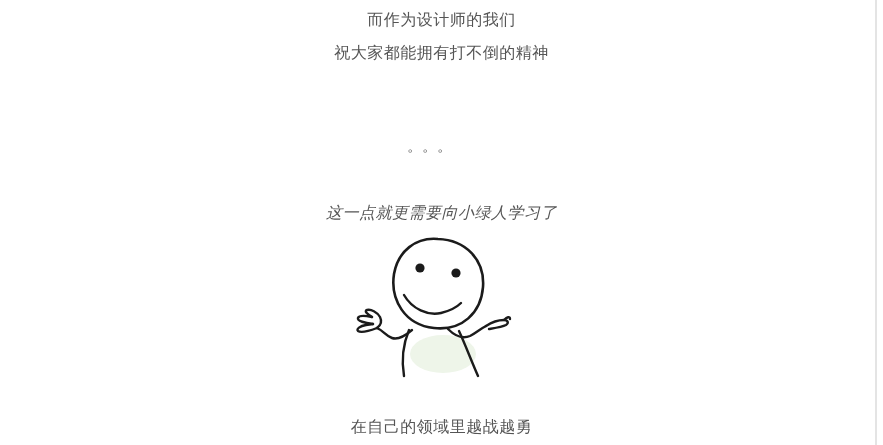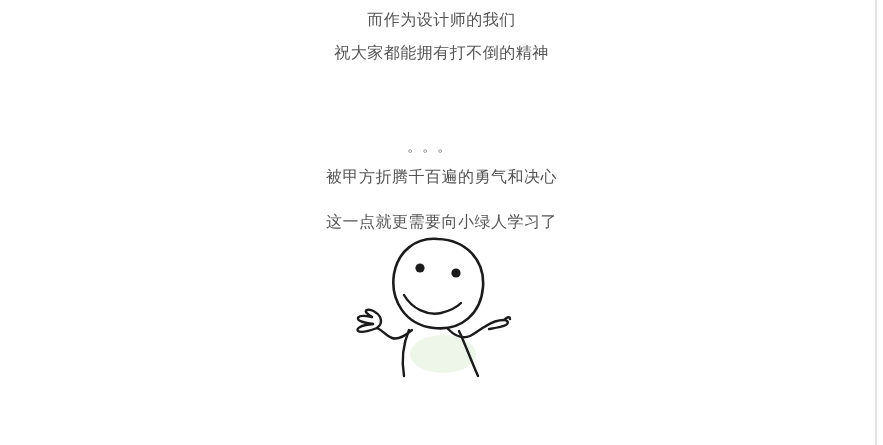--- a/index.html
+++ b/index.html
@@ -16,42 +16,41 @@
     font-size:16px;line-height:22px;
     color:#555555;
     letter-spacing:0.5px;
     white-space:nowrap;
   }
   .l1{top:9px;}
   .l2{top:42px;}
   .l3{top:102px;}
   .l4{top:137px;font-size:15px;line-height:17px;margin-left:-12px;letter-spacing:0;}
   .l5{top:166px;}
-  .l6{top:211px;}
+  .l6{top:202px;font-style:italic;}
   .l7{top:381px;}
   .l8{top:416px;}
   .figure-svg{
     position:absolute;left:346px;top:226px;width:208px;height:154px;
   }
   .right-border{
     position:absolute;top:0;left:875px;width:2px;height:445px;
     background:#e4e4e4;
   }
   .stroke{fill:none;stroke:#1b1b1b;stroke-width:2.4;stroke-linecap:round;stroke-linejoin:round;}
   .stroke-head{fill:#ffffff;stroke:#1b1b1b;stroke-width:2.6;stroke-linejoin:round;}
 </style>
 </head>
 <body>
 
 <div class="page">
 
   <div class="line l1">而作为设计师的我们</div>
   <div class="line l2">祝大家都能拥有打不倒的精神</div>
   <div class="line l4">。。。</div>
-  <div class="line l5">被甲方折腾千百遍的勇气和决心</div>
   <div class="line l6">这一点就更需要向小绿人学习了</div>
 
   <svg class="figure-svg" viewBox="346 226 208 154" aria-hidden="true">
 
     <ellipse cx="443" cy="354" rx="33" ry="19" fill="#eef5e9"></ellipse>
 
     <path class="stroke" d="M409,330 C404,342 401,358 404,376"></path>
     <path class="stroke" d="M459,331 C465,344 471,360 478,376"></path>
 
     <path class="stroke-head" d="M438,239 C416,237 398,251 394,274 C390,300 405,325 434,328 C462,331 481,313 483,287 C485,259 465,240 438,239 Z"></path>
@@ -64,15 +63,16 @@
     <path class="stroke" d="M412,330 C405,336 398,340 392,338 C386,336 384,331 377,328"></path>
     <path class="stroke" d="M377,328 C369,331 361,333 358,331 C356,329 360,326 366,325 L373,324"></path>
     <path class="stroke" d="M373,324 C365,323 357,321 358,318 C359,315 367,316 372,317"></path>
     <path class="stroke" d="M372,317 C367,314 364,311 367,310 C371,309 377,312 380,317 C382,321 381,325 377,328"></path>
 
     <path class="stroke" d="M448,329 C455,336 463,339 470,336 C476,333 480,329 486,326"></path>
     <path class="stroke" d="M486,326 C492,322 499,320 504,320 C508,320 509,323 506,325 C502,327 495,328 489,329"></path>
     <path class="stroke" d="M504,320 C507,317 510,316 510,319"></path>
   </svg>
 
+  <div class="line l8">在自己的领域里越战越勇</div>
 
   <div class="right-border"></div>
 </div>
 
 </body></html>

